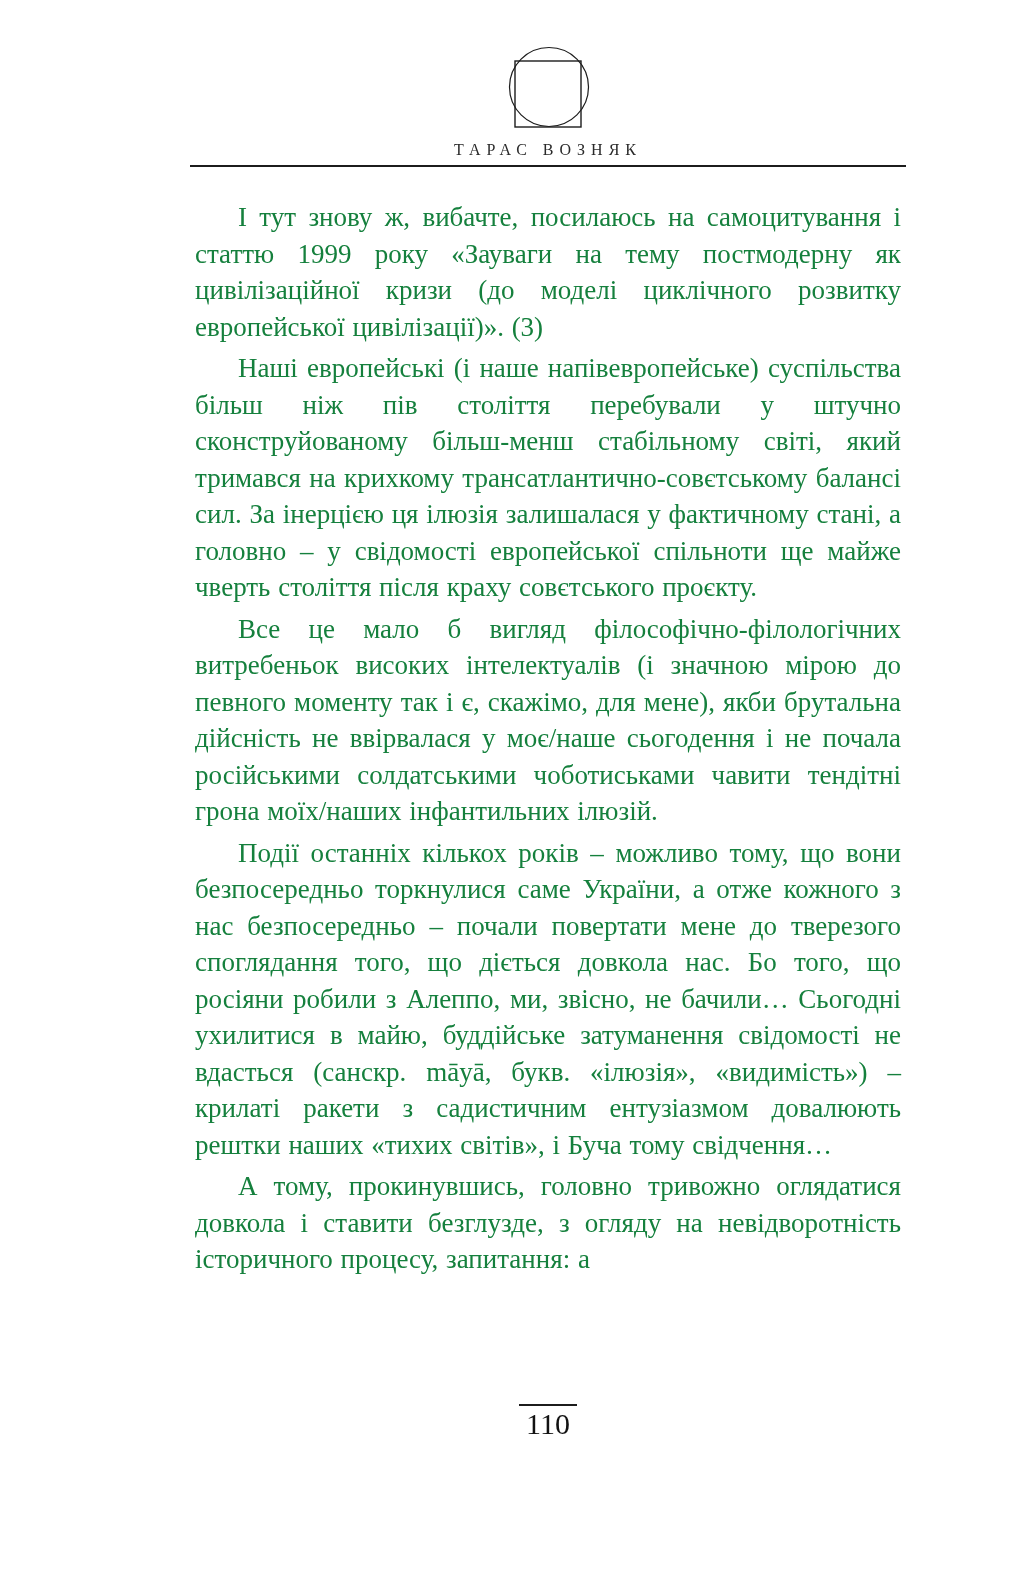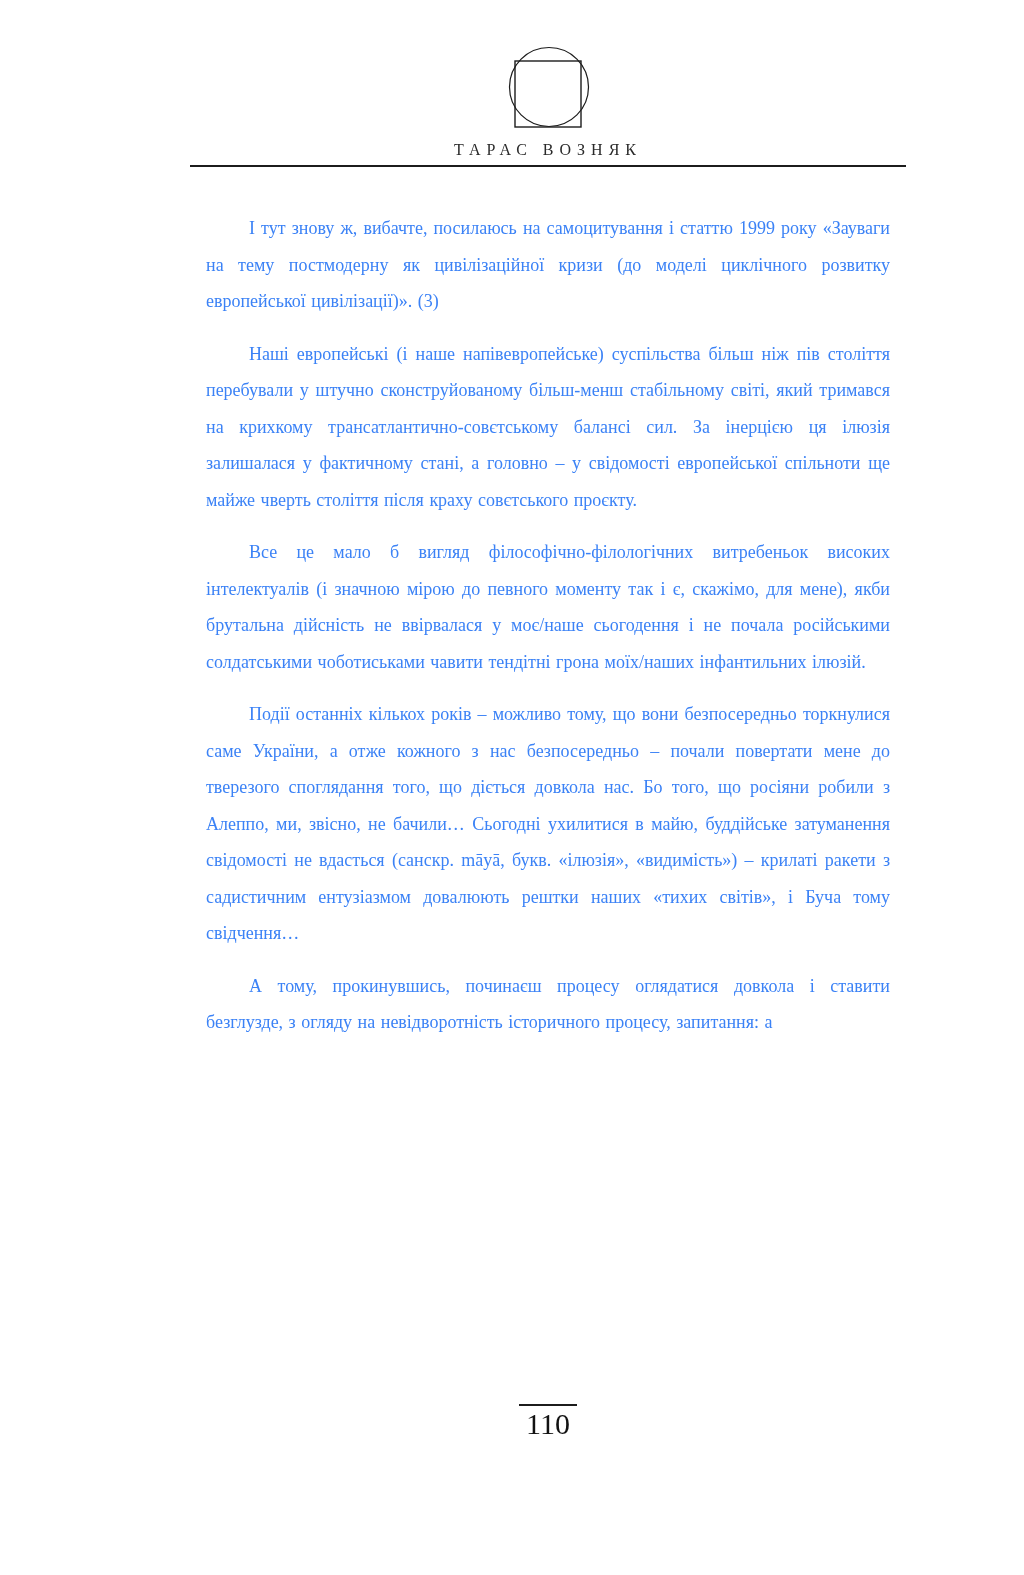--- a/index.html
+++ b/index.html
@@ -40,26 +40,26 @@
     font-size: 16px;
     letter-spacing: 6px;
     color: #2a2a2a;
     text-transform: uppercase;
     font-family: "Liberation Serif", serif;
   }
   .body-text {
     padding-top: 27px;
   }
   .body-text p {
-    margin: 16px;
+    margin: 5px;
     text-indent: 43px;
     text-align: justify;
-    font-size: 18px;
+    font-size: 27px;
     line-height: 36.5px;
-    color: #3b82f6;
+    color: #15803d;
     word-spacing: 1px;
   }
   .footer {
     position: absolute;
     left: 190px;
     top: 1404px;
     width: 716px;
     text-align: center;
   }
   .page-number {
@@ -86,21 +86,21 @@
         </svg>
       </span>
       <div class="author">ТАРАС ВОЗНЯК</div>
     </div>
 
     <div class="body-text">
       <p>І тут знову ж, вибачте, посилаюсь на самоцитування і статтю 1999 року «Зауваги на тему постмодерну як цивілізаційної кризи (до моделі циклічного розвитку европейської цивілізації)». (3)</p>
       <p>Наші европейські (і наше напівевропейське) суспільства більш ніж пів століття перебували у штучно сконструйованому більш-менш стабільному світі, який тримався на крихкому трансатлантично-совєтському балансі сил. За інерцією ця ілюзія залишалася у фактичному стані, а головно – у свідомості европейської спільноти ще майже чверть століття після краху совєтського проєкту.</p>
       <p>Все це мало б вигляд філософічно-філологічних витребеньок високих інтелектуалів (і значною мірою до певного моменту так і є, скажімо, для мене), якби брутальна дійсність не ввірвалася у моє/наше сьогодення і не почала російськими солдатськими чоботиськами чавити тендітні грона моїх/наших інфантильних ілюзій.</p>
       <p>Події останніх кількох років – можливо тому, що вони безпосередньо торкнулися саме України, а отже кожного з нас безпосередньо – почали повертати мене до тверезого споглядання того, що діється довкола нас. Бо того, що росіяни робили з Алеппо, ми, звісно, не бачили… Сьогодні ухилитися в майю, буддійське затуманення свідомості не вдасться (санскр. māyā, букв. «ілюзія», «видимість») – крилаті ракети з садистичним ентузіазмом довалюють рештки наших «тихих світів», і Буча тому свідчення…</p>
-      <p>А тому, прокинувшись, починаєш процесу оглядатися довкола і ставити безглузде, з огляду на невідворотність історичного процесу, запитання: а</p>
+      <p>А тому, прокинувшись, головно тривожно оглядатися довкола і ставити безглузде, з огляду на невідворотність історичного процесу, запитання: а</p>
     </div>
 
   </div>
 
   <div class="footer">
     <span class="page-number">110</span>
   </div>
 
 </div>
 

